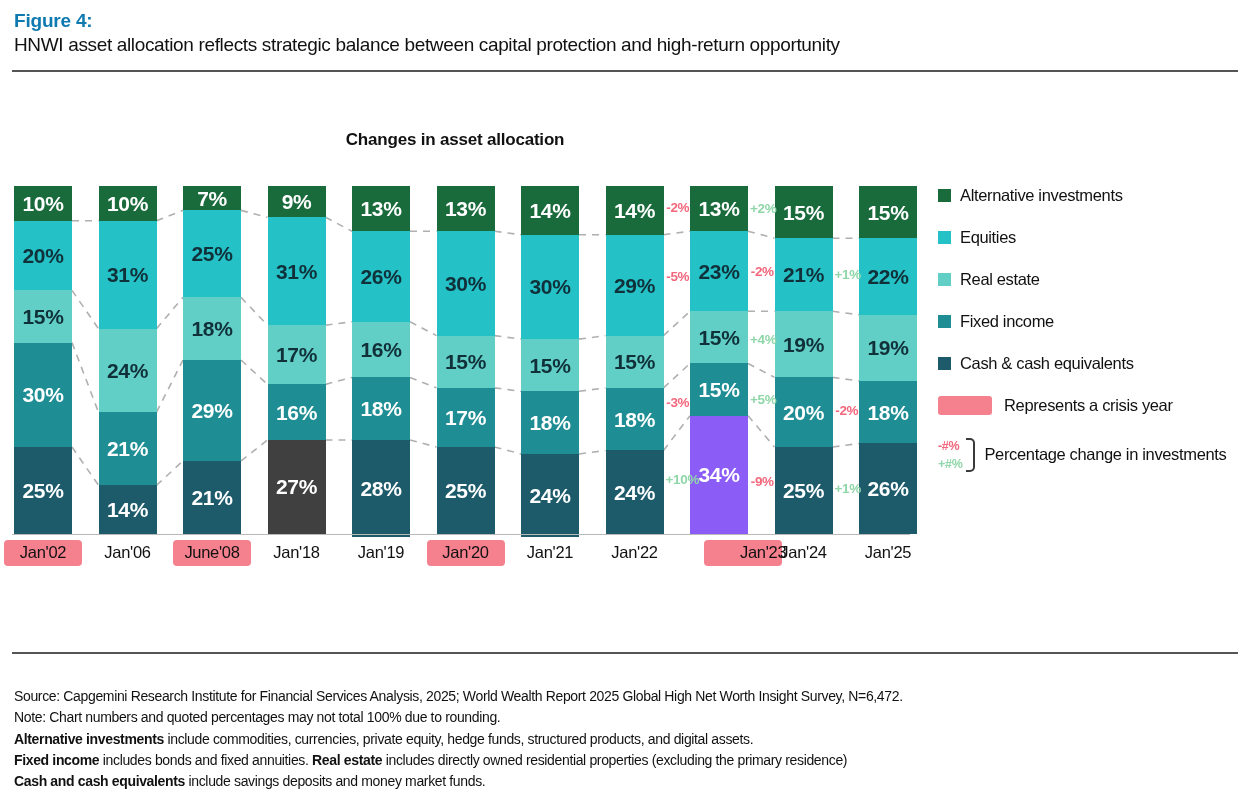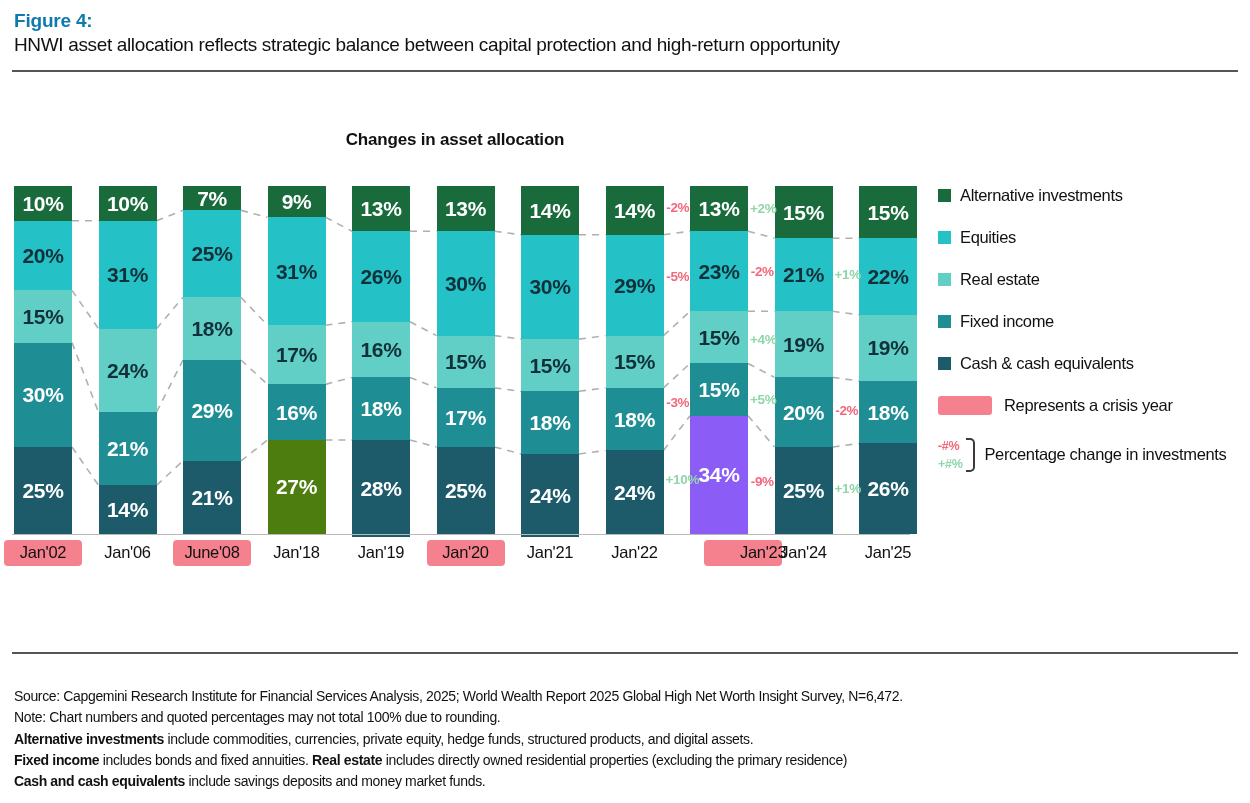--- a/index.html
+++ b/index.html
@@ -186,21 +186,21 @@
         <div class="seg eq" title="June'08 — Equities: 25%" style="flex: 0 0 87px; background: rgb(36, 193, 198);">25%</div>
         <div class="seg re" title="June'08 — Real estate: 18%" style="flex: 0 0 62.64px; background: rgb(98, 207, 198);">18%</div>
         <div class="seg fi" title="June'08 — Fixed income: 29%" style="flex: 0 0 100.92px; background: rgb(30, 142, 148);">29%</div>
         <div class="seg cash" title="June'08 — Cash &amp; cash equivalents: 21%" style="flex: 0 0 73.08px; background: rgb(29, 91, 107);">21%</div>
       </div>
       <div class="bar" style="left: 267.5px;">
         <div class="seg alt" title="Jan'18 — Alternative investments: 9%" style="flex: 0 0 31.32px; background: rgb(26, 107, 60);">9%</div>
         <div class="seg eq" title="Jan'18 — Equities: 31%" style="flex: 0 0 107.88px; background: rgb(36, 193, 198);">31%</div>
         <div class="seg re" title="Jan'18 — Real estate: 17%" style="flex: 0 0 59.16px; background: rgb(98, 207, 198);">17%</div>
         <div class="seg fi" title="Jan'18 — Fixed income: 16%" style="flex: 0 0 55.68px; background: rgb(30, 142, 148);">16%</div>
-        <div class="seg cash" title="Jan'18 — Cash &amp; cash equivalents: 27%" style="flex: 0 0 93.96px; background: #4d7c0f;">27%</div>
+        <div class="seg cash" title="Jan'18 — Cash &amp; cash equivalents: 27%" style="flex: 0 0 93.96px; background: #404040;">27%</div>
       </div>
       <div class="bar" style="left: 352px;">
         <div class="seg alt" title="Jan'19 — Alternative investments: 13%" style="flex: 0 0 45.24px; background: rgb(26, 107, 60);">13%</div>
         <div class="seg eq" title="Jan'19 — Equities: 26%" style="flex: 0 0 90.48px; background: rgb(36, 193, 198);">26%</div>
         <div class="seg re" title="Jan'19 — Real estate: 16%" style="flex: 0 0 55.68px; background: rgb(98, 207, 198);">16%</div>
         <div class="seg fi" title="Jan'19 — Fixed income: 18%" style="flex: 0 0 62.64px; background: rgb(30, 142, 148);">18%</div>
         <div class="seg cash" title="Jan'19 — Cash &amp; cash equivalents: 28%" style="flex: 0 0 97.44px; background: rgb(29, 91, 107);">28%</div>
       </div>
       <div class="bar" style="left: 436.5px;">
         <div class="seg alt" title="Jan'20 — Alternative investments: 13%" style="flex: 0 0 45.24px; background: rgb(26, 107, 60);">13%</div>

